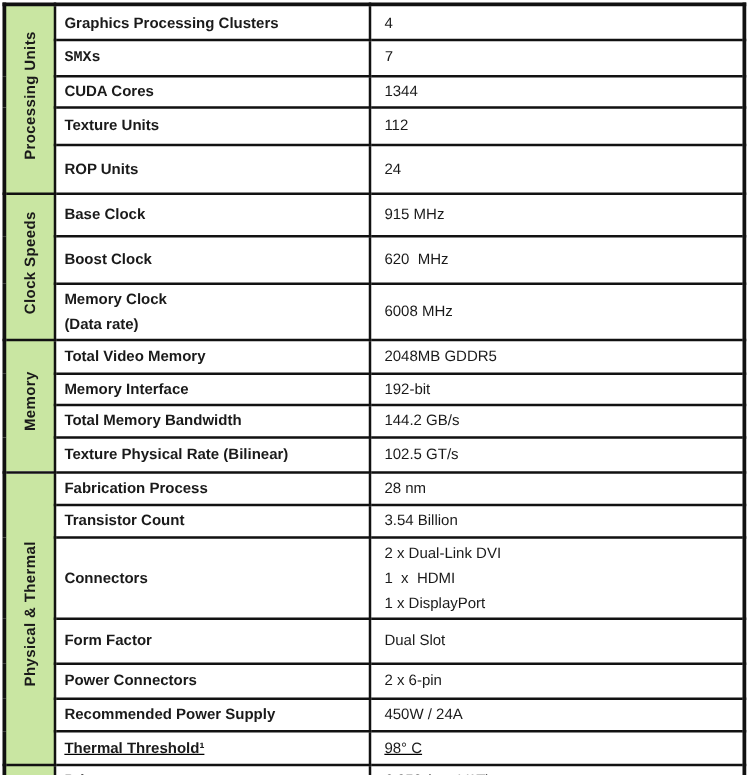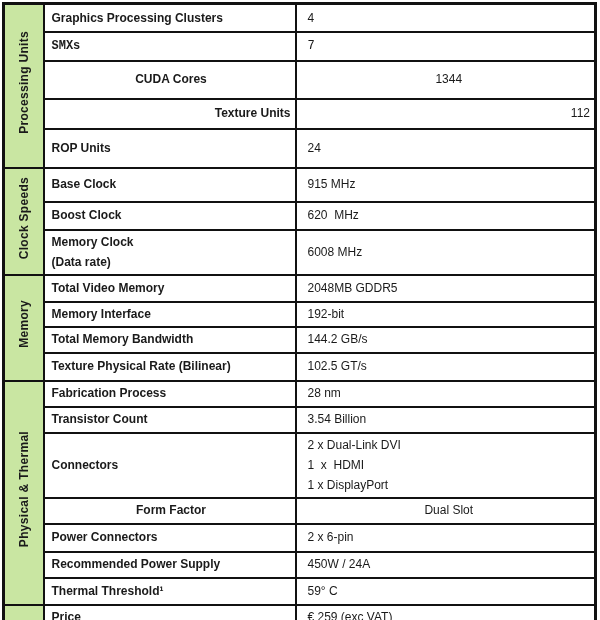--- a/index.html
+++ b/index.html
@@ -70,41 +70,41 @@
       <td class="sec" rowspan="5">
         <span class="vlabel">Processing Units</span>
       </td>
       <td class="name">Graphics Processing Clusters</td>
       <td class="val">4</td>
     </tr>
     <tr style="height:29px;font-family:Liberation Mono, monospace;">
       <td class="name">SMXs</td>
       <td class="val">7</td>
     </tr>
-    <tr style="height:38px;text-align:center;">
+    <tr style="height:25px;">
       <td class="name">CUDA Cores</td>
       <td class="val">1344</td>
     </tr>
-    <tr style="height:30px;text-align:right;">
+    <tr style="height:30px;">
       <td class="name">Texture Units</td>
       <td class="val">112</td>
     </tr>
     <tr style="height:39px;">
       <td class="name">ROP Units</td>
       <td class="val">24</td>
     </tr>
 
     <tr style="height:34px;">
       <td class="sec" rowspan="3">
         <span class="vlabel">Clock Speeds</span>
       </td>
       <td class="name">Base Clock</td>
       <td class="val">915 MHz</td>
     </tr>
-    <tr style="height:28px;">
+    <tr style="height:38px;">
       <td class="name">Boost Clock</td>
       <td class="val">620  MHz</td>
     </tr>
     <tr style="height:45px;">
       <td class="name">Memory Clock
 (Data rate)</td>
       <td class="val">6008 MHz</td>
     </tr>
 
     <tr style="height:27px;">
@@ -137,35 +137,35 @@
     <tr style="height:26px;">
       <td class="name">Transistor Count</td>
       <td class="val">3.54 Billion</td>
     </tr>
     <tr style="height:64px;">
       <td class="name">Connectors</td>
       <td class="val">2 x Dual-Link DVI
 1  x  HDMI
 1 x DisplayPort</td>
     </tr>
-    <tr style="height:26px;text-align:center;">
+    <tr style="height:36px;">
       <td class="name">Form Factor</td>
       <td class="val">Dual Slot</td>
     </tr>
     <tr style="height:28px;">
       <td class="name">Power Connectors</td>
       <td class="val">2 x 6-pin</td>
     </tr>
     <tr style="height:26px;">
       <td class="name">Recommended Power Supply</td>
       <td class="val">450W / 24A</td>
     </tr>
-    <tr style="height:27px;">
+    <tr style="height:27px;text-decoration:underline;">
       <td class="name">Thermal Threshold¹</td>
-      <td class="val">59° C</td>
+      <td class="val">98° C</td>
     </tr>
 
     <tr style="height:16px;">
       <td class="sec">
         <span class="vlabel"></span>
       </td>
       <td class="name">Price</td>
       <td class="val">€ 259 (exc VAT)</td>
     </tr>
   </tbody>

